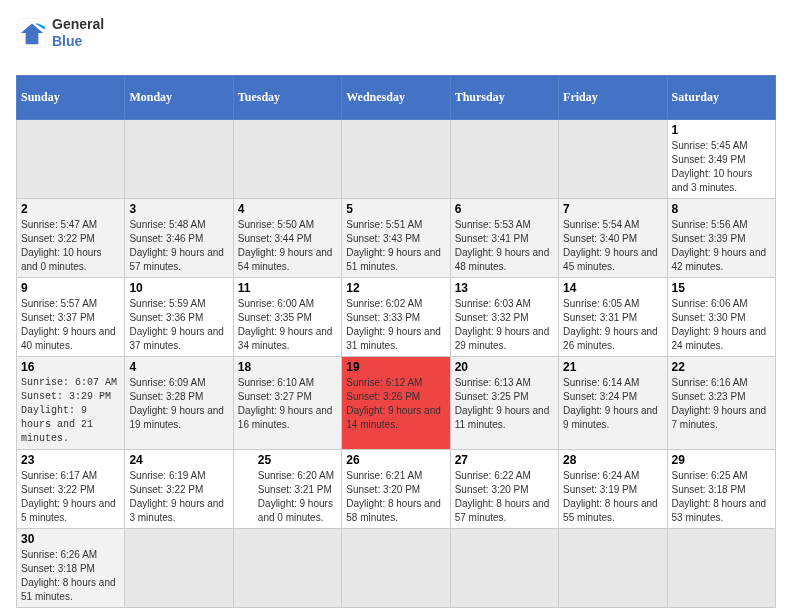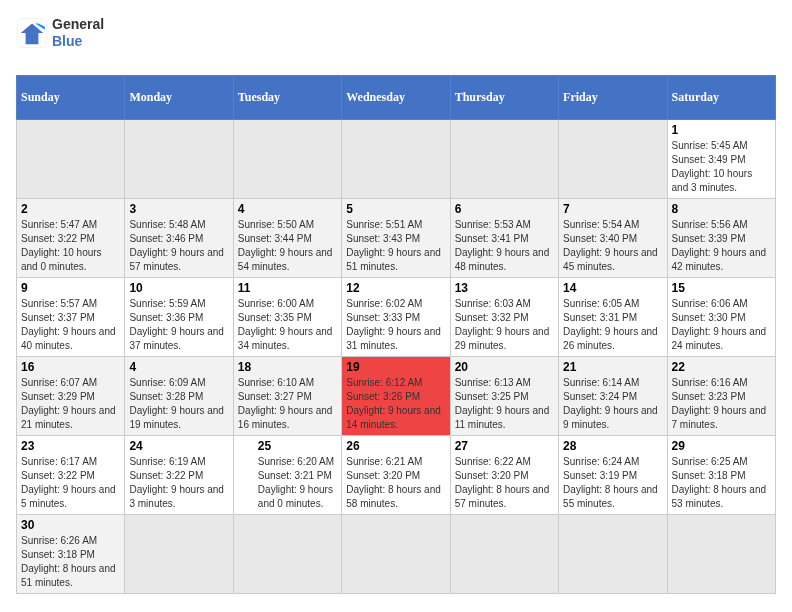--- a/index.html
+++ b/index.html
@@ -234,21 +234,21 @@
         <td style="background: rgb(255, 255, 255);">
           <span class="day-number">15</span>
           <div class="day-info" style="white-space: pre-line;">Sunrise: 6:06 AM
 Sunset: 3:30 PM
 Daylight: 9 hours and 24 minutes.</div>
         </td>
       </tr>
       <tr>
         <td style="background: rgb(242, 242, 242);">
           <span class="day-number">16</span>
-          <div class="day-info" style="white-space: pre-line;">Sunrise: 6:07 AM
+          <div class="day-info" style="white-space: pre-line; font-family: Liberation Mono, monospace;">Sunrise: 6:07 AM
 Sunset: 3:29 PM
 Daylight: 9 hours and 21 minutes.</div>
         </td>
         <td style="background: rgb(242, 242, 242);">
           <span class="day-number">4</span>
           <div class="day-info" style="white-space: pre-line;">Sunrise: 6:09 AM
 Sunset: 3:28 PM
 Daylight: 9 hours and 19 minutes.</div>
         </td>
         <td style="background: rgb(242, 242, 242);">

